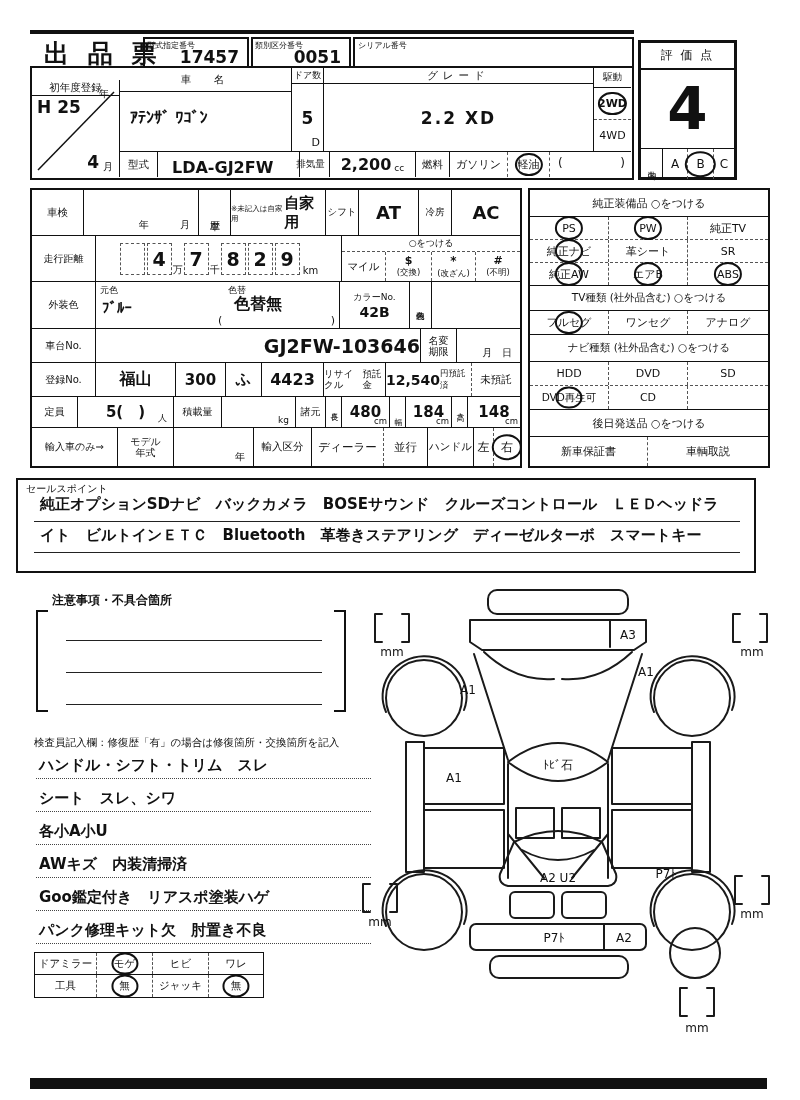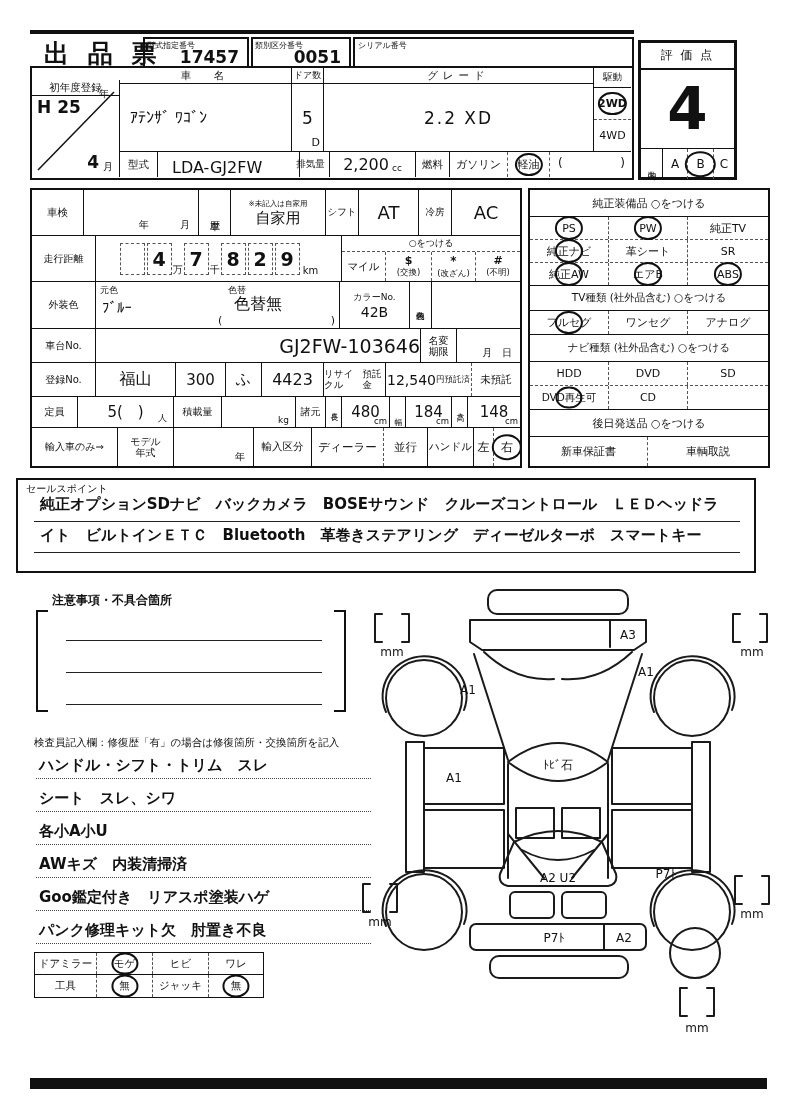--- a/index.html
+++ b/index.html
@@ -5,21 +5,21 @@
   html,body{margin:0;padding:0;background:#f6f6f6}
   .page{position:relative;width:800px;height:1100px;background:#fff;font-family:"DejaVu Sans","Liberation Sans",sans-serif;color:#111;overflow:hidden}
   .abs{position:absolute;box-sizing:border-box}
   .fc{display:flex;align-items:center;justify-content:center}
   .r{display:flex;position:relative;box-sizing:border-box;width:100%}
   .cell{box-sizing:border-box;position:relative;display:flex;align-items:center;justify-content:center;border-right:1.5px solid #111;height:100%}
   .cell.dash{border-right:1.4px dashed #555}
   .cell.last{border-right:none}
   .lbl{font-size:10.5px}
   .sl{font-size:9px;position:absolute}
-  .val{font-weight:400;font-size:15px}
+  .val{font-weight:700;font-size:15px}
   .vert{writing-mode:vertical-rl;text-orientation:upright;font-size:9px;line-height:1}
   .circled{position:relative}
   .circled::after{content:"";position:absolute;left:50%;top:50%;transform:translate(-50%,-50%);width:2.2em;height:1.8em;border:2.2px solid #111;border-radius:50%;pointer-events:none}
   .odo{width:25px;height:32px;border:1.6px dashed #555;display:flex;align-items:center;justify-content:center;font-size:19px;font-weight:700;margin:0 1px;box-sizing:border-box}
   .insline{position:absolute;left:36px;width:332px;font-size:15px;font-weight:700;border-bottom:1.6px dotted #444;padding:0 0 3px 3px;white-space:nowrap;overflow:hidden}
   svg text{font-family:"DejaVu Sans","Liberation Sans",sans-serif;font-size:12px;fill:#111;stroke:none}
 </style>
 </head>
 <body>
 
@@ -48,21 +48,21 @@
       <div class="cell dash" style="width:25px;font-size:12px">A</div>
       <div class="cell dash circled-host" style="width:26px;font-size:12px">
           <span class="circled">B</span>
         </div>
       <div class="cell last" style="width:20px;font-size:12px">C</div>
     </div>
   </div>
 
   <div class="abs" style="left:30px;top:66px;width:604px;height:114px;border:2.5px solid #111">
     <div class="abs fc lbl" style="left:0;top:12px;width:88px;height:16px;border-right:1.5px solid #111;border-bottom:1.5px solid #111">初年度登録</div>
-    <div class="abs fc lbl" style="left:88px;top:0;width:172px;height:16px;border-right:1.5px solid #111;border-bottom:1.5px solid #111;letter-spacing:6px">車　名</div>
+    <div class="abs fc lbl" style="left:88px;top:0;width:172px;height:24px;border-right:1.5px solid #111;border-bottom:1.5px solid #111;letter-spacing:6px">車　名</div>
     <div class="abs fc lbl" style="left:260px;top:0;width:32px;height:16px;border-right:1.5px solid #111;border-bottom:1.5px solid #111;font-size:9px">ドア数</div>
     <div class="abs fc lbl" style="left:292px;top:0;width:270px;height:16px;border-right:1.5px solid #111;border-bottom:1.5px solid #111;letter-spacing:5px">グレード</div>
     <div class="abs fc lbl" style="left:562px;top:0;width:37px;height:20px;border-bottom:1.5px solid #111;font-size:9.5px">駆動</div>
 
     <div class="abs" style="left:0;top:16px;width:88px;height:93px;border-right:1.5px solid #111">
       <svg class="abs" width="88" height="93" style="left:0;top:0">
           <line x1="6" y1="86" x2="82" y2="8" stroke="#111" stroke-width="1.5"></line>
         </svg>
       <span class="sl" style="right:10px;top:3px;font-size:10px">年</span>
       <span class="abs" style="left:5px;top:13px;font-size:17px;font-weight:700">H 25</span>
@@ -111,21 +111,21 @@
 
   <div class="abs" style="left:30px;top:188px;width:492px;height:280px;border:2.5px solid #111;display:flex;flex-direction:column">
 
     <div class="r" style="height:46px;border-bottom:1.5px solid #111">
       <div class="cell lbl" style="width:52px">車検</div>
       <div class="cell" style="width:115px">
         <span class="sl" style="left:48%;bottom:3px;font-size:10px">年</span>
         <span class="sl" style="right:8px;bottom:3px;font-size:10px">月</span>
       </div>
       <div class="cell vert" style="width:32px;font-size:10px">車歴</div>
-      <div class="cell" style="width:95px;flex-direction:column">
+      <div class="cell" style="width:95px;flex-direction:row">
         <span style="font-size:7.5px;margin-top:2px">※未記入は自家用</span>
         <span class="val" style="font-size:15px">自家用</span>
       </div>
       <div class="cell lbl" style="width:33px;font-size:9.5px">シフト</div>
       <div class="cell val" style="width:60px;font-size:18px">AT</div>
       <div class="cell lbl" style="width:33px;font-size:9.5px">冷房</div>
       <div class="cell last val" style="flex:1;font-size:18px">AC</div>
     </div>
 
     <div class="r" style="height:46px;border-bottom:1.5px solid #111">

